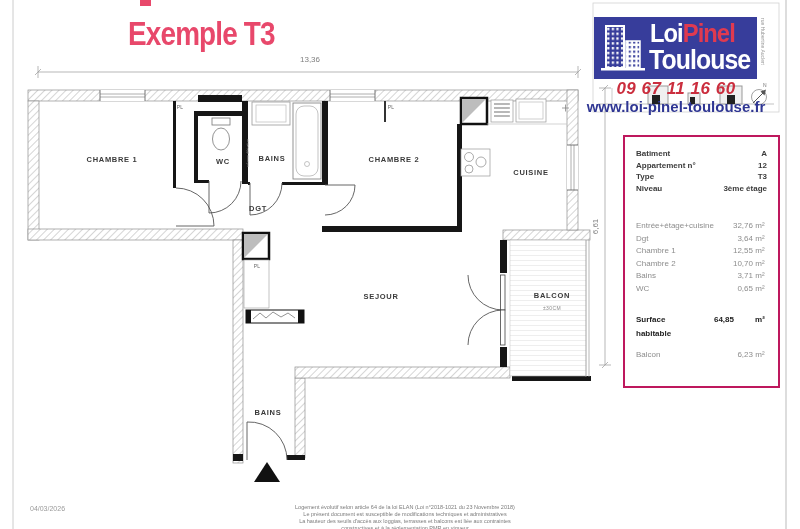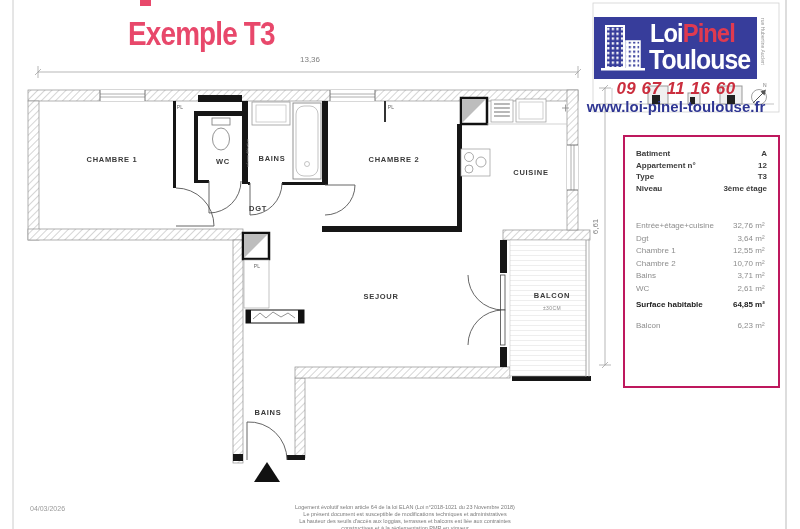--- a/index.html
+++ b/index.html
@@ -44,21 +44,21 @@
   
   .panel{position:absolute;left:623px;top:135px;width:157px;height:253px;
          border:2px solid #be185d;box-sizing:border-box;padding:11px 11px 0 11px;}
   .ip-row{display:flex;justify-content:space-between;align-items:baseline;font-size:8px;}
   .ip-row .lbl{flex:1;}
   .ip-row .val{width:30px;text-align:right;}
   .ip-row .unit{width:14px;text-align:center;}
   .ip-det{color:#3c3c3c;font-weight:bold;line-height:11.5px;}
   .ip-gap{height:26px;}
   .ip-area{color:#8d8d8d;line-height:12.5px;}
-  .ip-total{color:#222;font-weight:bold;line-height:14px;margin-top:3px;}
+  .ip-total{color:#222;font-weight:bold;line-height:14px;margin-top:18px;gap:19px;}
   .ip-balcon{color:#8d8d8d;line-height:12px;margin-top:8px;}
 
   
   .date{position:absolute;left:30px;top:505px;font-size:7px;color:#9a9a9a;}
   .legal{position:absolute;left:240px;top:504px;width:330px;text-align:center;
          font-size:5.5px;line-height:7px;color:#7c7c7c;}
 </style>
 </head>
 <body>
 
@@ -308,21 +308,21 @@
         <span class="val">10,70</span>
         <span class="unit">m²</span>
       </div>
     <div class="ip-row ip-area">
         <span class="lbl">Bains</span>
         <span class="val">3,71</span>
         <span class="unit">m²</span>
       </div>
     <div class="ip-row ip-area">
         <span class="lbl">WC</span>
-        <span class="val">2,61</span>
+        <span class="val">0,65</span>
         <span class="unit">m²</span>
       </div>
     <div class="ip-row ip-total">
         <span class="lbl">Surface habitable</span>
         <span class="val">64,85</span>
         <span class="unit">m²</span>
       </div>
     <div class="ip-row ip-balcon">
         <span class="lbl">Balcon</span>
         <span class="val">6,23</span>

